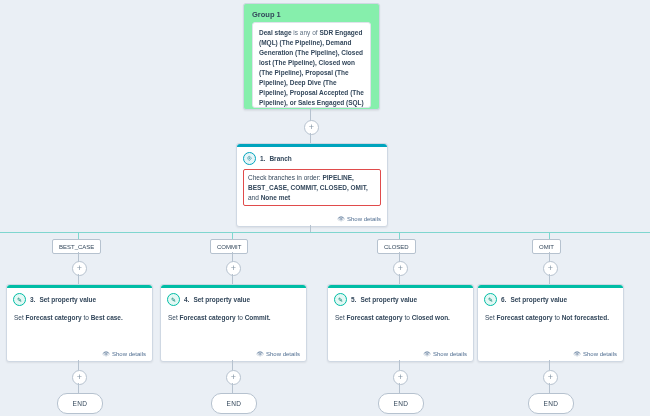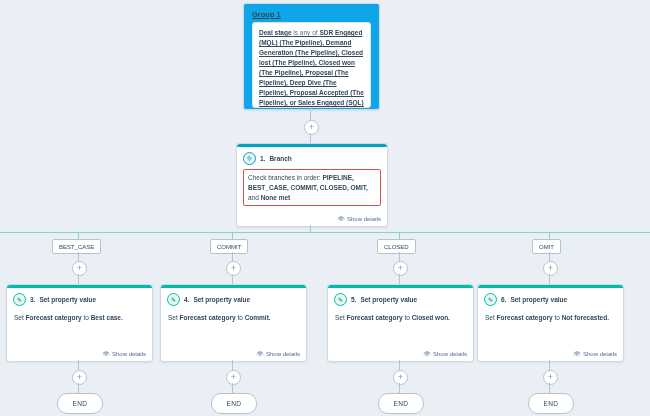--- a/index.html
+++ b/index.html
@@ -22,24 +22,23 @@
   .circle {
     position:absolute; width:13px; height:13px; border-radius:50%;
     background:#fff; border:1px solid #b6c2cf;
     display:flex; align-items:center; justify-content:center;
     font-size:9px; line-height:1; color:#8798a8;
   }
 
   
   .group-card {
     position:absolute; left:243px; top:3px; width:135px; height:105px;
-    background:#0ea5e9; border:1px solid #cfd8e3; border-radius:3px;
+    background:#86efac; border:1px solid #cfd8e3; border-radius:3px;
     box-shadow:0 1px 2px rgba(0,0,0,.07);
     overflow:hidden;
-    text-decoration:underline;
   }
   .group-title { padding:6px 8px 3px 8px; font-size:7.5px; font-weight:bold; color:#33475b; }
   .filter-box {
     margin:0 8px; padding:5px 6px; border:1px solid #dfe3eb; border-radius:3px;
     background:#fff; font-size:6.5px; line-height:1.55; color:#33475b;
     height:74px; overflow:hidden;
   }
   .filter-box b { font-weight:bold; }
   .filter-box .lt { color:#5d6f81; font-weight:normal; }
 

